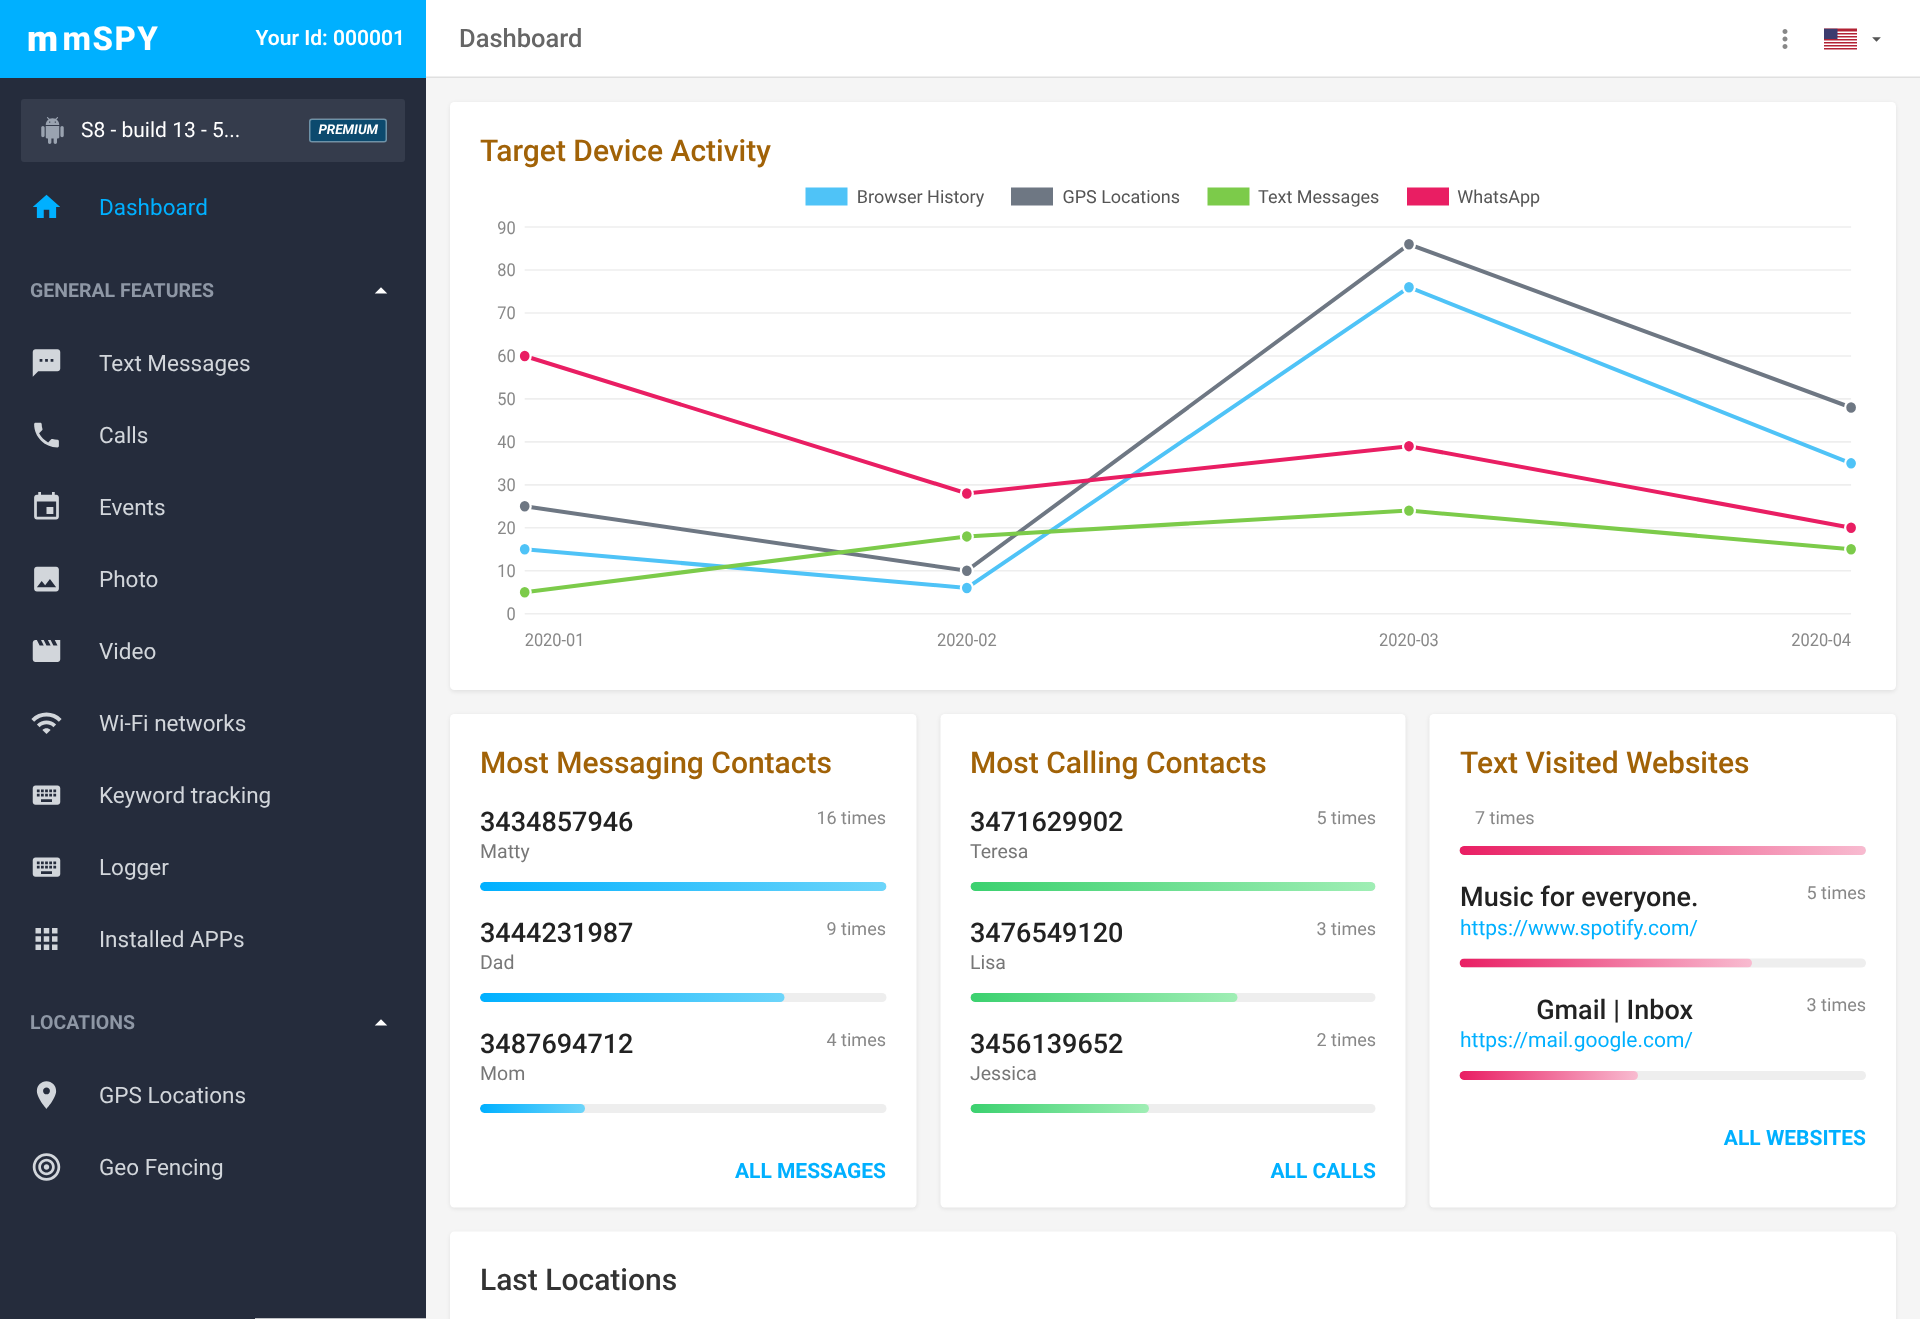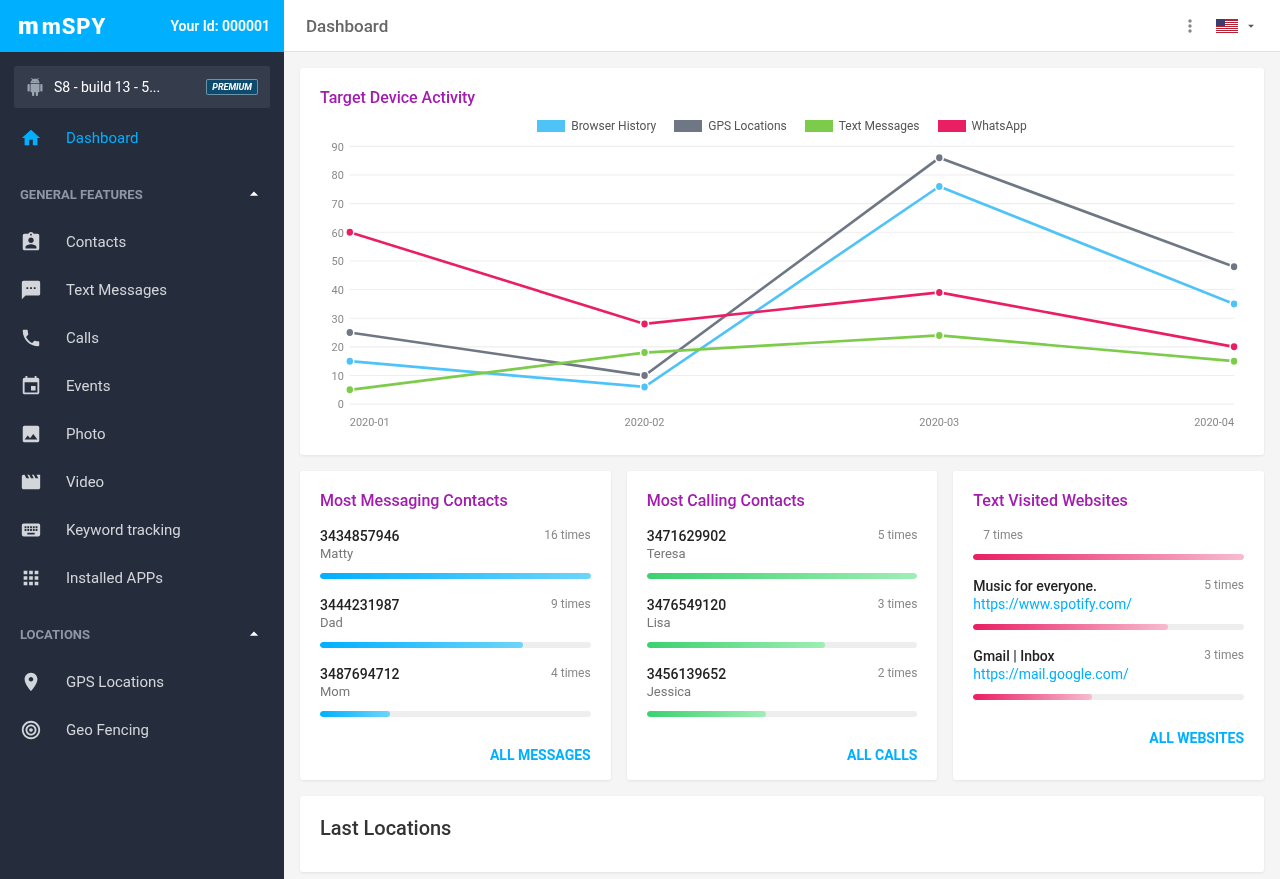--- a/index.html
+++ b/index.html
@@ -23,30 +23,30 @@
 .topbar { background: #fff; height: 52px; display: flex; align-items: center; justify-content: space-between; padding: 0 22px; border-bottom: 1px solid #e0e0e0; }
 .page-title { font-size: 17px; color: #666; font-weight: 500; }
 .topbar-right { display: flex; align-items: center; gap: 16px; }
 .dots-icon { width: 20px; height: 20px; fill: #888; cursor: pointer; }
 .flag-dd { display: flex; align-items: center; gap: 6px; cursor: pointer; }
 .flag { width: 22px; height: 14px; position: relative; background: #B22234; overflow: hidden; }
 .flag .stripe { position: absolute; left:0; right:0; height: 1.1px; background:#fff; }
 .flag .canton { position:absolute; left:0; top:0; width:9px; height:7.5px; background:#3C3B6E; }
 .content { flex: 1; overflow-y: auto; padding: 16px; }
 .card { background: #fff; border-radius: 3px; box-shadow: 0 1px 3px rgba(0,0,0,0.08); padding: 20px; margin-bottom: 16px; }
-.card h2 { font-size: 16px; font-weight: 500; color: #a21caf; margin-bottom: 12px; }
+.card h2 { font-size: 20px; font-weight: 500; color: #a16207; margin-bottom: 12px; }
 .legend { display: flex; justify-content: center; gap: 18px; margin-bottom: 8px; font-size: 12px; color: #555; flex-wrap: wrap; }
 .legend-item { display: flex; align-items: center; gap: 6px; }
 .legend-sw { width: 28px; height: 12px; border-radius: 0; }
 .chart-svg { width: 100%; height: 290px; }
 .cards-row { display: flex; gap: 16px; }
 .cards-row .card { flex: 1; padding: 20px 20px 16px 20px; }
 .contact-item { margin: 18px 0 8px 0; }
 .ci-head { display:flex; justify-content: space-between; align-items:flex-start; }
-.ci-left .num { font-size: 14px; font-weight: 500; color: #222; }
+.ci-left .num { font-size: 18px; font-weight: 500; color: #222; text-align: right; }
 .ci-left .sub { font-size: 13px; color: #777; margin-top:2px; }
 .ci-link { font-size: 14px; color: #00B0FF; margin-top:2px; }
 .ci-count { font-size: 12px; color: #888; white-space: nowrap; margin-left:10px; }
 .bar-bg { height: 6px; background: #eee; border-radius: 3px; margin-top: 12px; overflow:hidden; }
 .bar-fill { height: 100%; border-radius: 3px; }
 .grad-blue { background: linear-gradient(90deg, #00B0FF, #6DD5FA); }
 .grad-green { background: linear-gradient(90deg, #3BD16F, #A0EEB5); }
 .grad-pink { background: linear-gradient(90deg, #E91E63, #F8BBD0); }
 .card-footer { text-align: right; margin-top: 28px; }
 .card-footer a { color: #00B0FF; font-weight: 700; font-size: 14px; text-decoration: none; cursor:pointer; }
@@ -80,26 +80,20 @@
 
     <div class="nav-section">
       <span>GENERAL FEATURES</span>
       <svg viewBox="0 0 24 24">
           <path d="M7 14l5-5 5 5z"></path>
         </svg>
     </div>
     <div id="sec0">
         <div class="nav-item">
           <svg viewBox="0 0 24 24">
-            <path d="M19 3h-4.18C14.4 1.84 13.3 1 12 1s-2.4.84-2.82 2H5c-1.1 0-2 .9-2 2v14c0 1.1.9 2 2 2h14c1.1 0 2-.9 2-2V5c0-1.1-.9-2-2-2zm-7 0c.55 0 1 .45 1 1s-.45 1-1 1-1-.45-1-1 .45-1 1-1zm0 4c1.66 0 3 1.34 3 3s-1.34 3-3 3-3-1.34-3-3 1.34-3 3-3zm6 12H6v-1.4c0-2 4-3.1 6-3.1s6 1.1 6 3.1V19z"></path>
-          </svg>
-          <span>Contacts</span>
-        </div>
-        <div class="nav-item">
-          <svg viewBox="0 0 24 24">
             <path d="M20 2H4c-1.1 0-2 .9-2 2v18l4-4h14c1.1 0 2-.9 2-2V4c0-1.1-.9-2-2-2zM9 11H7V9h2v2zm4 0h-2V9h2v2zm4 0h-2V9h2v2z"></path>
           </svg>
           <span>Text Messages</span>
         </div>
         <div class="nav-item">
           <svg viewBox="0 0 24 24">
             <path d="M6.62 10.79c1.44 2.83 3.76 5.14 6.59 6.59l2.2-2.2c.27-.27.67-.36 1.02-.24 1.12.37 2.33.57 3.57.57.55 0 1 .45 1 1V20c0 .55-.45 1-1 1-9.39 0-17-7.61-17-17 0-.55.45-1 1-1h3.5c.55 0 1 .45 1 1 0 1.25.2 2.45.57 3.57.11.35.03.74-.25 1.02l-2.2 2.2z"></path>
           </svg>
           <span>Calls</span>
         </div>
@@ -116,23 +110,35 @@
           <span>Photo</span>
         </div>
         <div class="nav-item">
           <svg viewBox="0 0 24 24">
             <path d="M18 4l2 4h-3l-2-4h-2l2 4h-3l-2-4H8l2 4H7L5 4H4c-1.1 0-2 .9-2 2v12c0 1.1.9 2 2 2h16c1.1 0 2-.9 2-2V4h-4z"></path>
           </svg>
           <span>Video</span>
         </div>
         <div class="nav-item">
           <svg viewBox="0 0 24 24">
+            <path d="M1 9l2 2c4.97-4.97 13.03-4.97 18 0l2-2C16.93 2.93 7.08 2.93 1 9zm8 8l3 3 3-3c-1.65-1.66-4.34-1.66-6 0zm-4-4l2 2c2.76-2.76 7.24-2.76 10 0l2-2C15.14 9.14 8.87 9.14 5 13z"></path>
+          </svg>
+          <span>Wi-Fi networks</span>
+        </div>
+        <div class="nav-item">
+          <svg viewBox="0 0 24 24">
             <path d="M20 5H4c-1.1 0-2 .9-2 2v10c0 1.1.9 2 2 2h16c1.1 0 2-.9 2-2V7c0-1.1-.9-2-2-2zM5 8h2v2H5V8zm0 3h2v2H5v-2zm3-3h2v2H8V8zm0 3h2v2H8v-2zm3-3h2v2h-2V8zm0 3h2v2h-2v-2zm3-3h2v2h-2V8zm0 3h2v2h-2v-2zm3-3h2v2h-2V8zm0 3h2v2h-2v-2zM8 15h8v2H8v-2z"></path>
           </svg>
           <span>Keyword tracking</span>
+        </div>
+        <div class="nav-item">
+          <svg viewBox="0 0 24 24">
+            <path d="M20 5H4c-1.1 0-2 .9-2 2v10c0 1.1.9 2 2 2h16c1.1 0 2-.9 2-2V7c0-1.1-.9-2-2-2zM5 8h2v2H5V8zm0 3h2v2H5v-2zm3-3h2v2H8V8zm0 3h2v2H8v-2zm3-3h2v2h-2V8zm0 3h2v2h-2v-2zm3-3h2v2h-2V8zm0 3h2v2h-2v-2zm3-3h2v2h-2V8zm0 3h2v2h-2v-2zM8 15h8v2H8v-2z"></path>
+          </svg>
+          <span>Logger</span>
         </div>
         <div class="nav-item">
           <svg viewBox="0 0 24 24">
             <path d="M4 8h4V4H4v4zm6 12h4v-4h-4v4zm-6 0h4v-4H4v4zm0-6h4v-4H4v4zm6 0h4v-4h-4v4zm6-10v4h4V4h-4zm-6 4h4V4h-4v4zm6 6h4v-4h-4v4zm0 6h4v-4h-4v4z"></path>
           </svg>
           <span>Installed APPs</span>
         </div>
       </div>
 
     <div class="nav-section">

